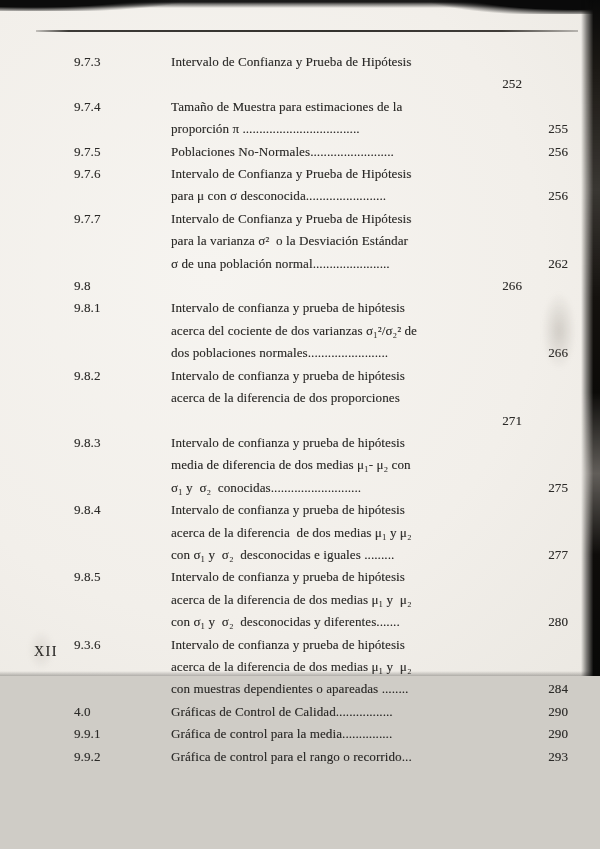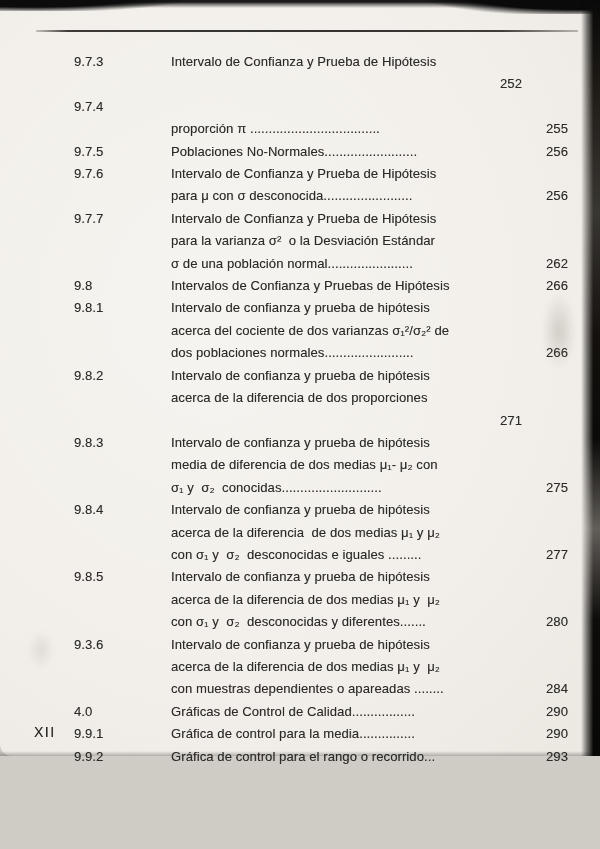--- a/index.html
+++ b/index.html
@@ -6,26 +6,25 @@
     margin: 0;
     padding: 0;
     width: 600px;
     height: 849px;
     overflow: hidden;
     background: #cfccc6;
   }
   .scan-page {
     position: relative;
     width: 600px;
-    height: 756px;
+    height: 676px;
     background:
       radial-gradient(ellipse at 35% 40%, #f6f4f0 0%, #f2efea 60%, #ebe8e2 100%);
-    font-family: Liberation Sans, sans-serif;
+    font-family: Liberation Serif, serif;
     color: #2b2a28;
-    border-radius: 12px;
   }
   
   .top-edge { position: absolute; top: 0; left: 0; width: 100%; height: 16px; pointer-events: none; }
   .top-edge::before {
     content: ""; position: absolute; top: 0; left: 0; width: 100%; height: 8px;
     background: linear-gradient(to bottom, rgba(8,8,8,.92) 0 2px, rgba(8,8,8,.55) 4px, rgba(8,8,8,0) 8px);
   }
   .top-edge::after {
     content: ""; position: absolute; top: 0; right: 0; width: 170px; height: 14px;
     background: radial-gradient(ellipse at 85% -45%, #0a0a0a 55%, rgba(10,10,10,0) 78%);
@@ -89,29 +88,29 @@
 <body>
 
 <div class="scan-page">
   <div class="top-edge"></div>
   <div class="top-blob-left"></div>
   <div class="rule"></div>
 
   <div class="toc">
       <div class="toc-row"><span class="col-num">9.7.3</span><span class="col-text">Intervalo de Confianza y Prueba de Hipótesis</span><span class="col-page"></span></div>
       <div class="toc-row"><span class="col-num"></span><span class="col-page">252</span></div>
-      <div class="toc-row"><span class="col-num">9.7.4</span><span class="col-page"></span></div>
+      <div class="toc-row"><span class="col-num">9.7.4</span><span class="col-text">Tamaño de Muestra para estimaciones de la</span><span class="col-page"></span></div>
       <div class="toc-row"><span class="col-num"></span><span class="col-text">proporción π ...................................</span><span class="col-page">255</span></div>
       <div class="toc-row"><span class="col-num">9.7.5</span><span class="col-text">Poblaciones No-Normales.........................</span><span class="col-page">256</span></div>
       <div class="toc-row"><span class="col-num">9.7.6</span><span class="col-text">Intervalo de Confianza y Prueba de Hipótesis</span><span class="col-page"></span></div>
       <div class="toc-row"><span class="col-num"></span><span class="col-text">para μ con σ desconocida........................</span><span class="col-page">256</span></div>
       <div class="toc-row"><span class="col-num">9.7.7</span><span class="col-text">Intervalo de Confianza y Prueba de Hipótesis</span><span class="col-page"></span></div>
       <div class="toc-row"><span class="col-num"></span><span class="col-text">para la varianza σ²  o la Desviación Estándar</span><span class="col-page"></span></div>
       <div class="toc-row"><span class="col-num"></span><span class="col-text">σ de una población normal.......................</span><span class="col-page">262</span></div>
-      <div class="toc-row"><span class="col-num">9.8</span><span class="col-text">Intervalos de Confianza y Pruebas de Hipótesis</span><span class="col-page">266</span></div>
+      <div class="toc-row"><span class="col-num">9.8</span><span class="col-page">266</span></div>
       <div class="toc-row"><span class="col-num"></span><span class="col-page"></span></div>
       <div class="toc-row"><span class="col-num">9.8.1</span><span class="col-text">Intervalo de confianza y prueba de hipótesis</span><span class="col-page"></span></div>
       <div class="toc-row"><span class="col-num"></span><span class="col-text">acerca del cociente de dos varianzas σ₁²/σ₂² de</span><span class="col-page"></span></div>
       <div class="toc-row"><span class="col-num"></span><span class="col-text">dos poblaciones normales........................</span><span class="col-page">266</span></div>
       <div class="toc-row"><span class="col-num">9.8.2</span><span class="col-text">Intervalo de confianza y prueba de hipótesis</span><span class="col-page"></span></div>
       <div class="toc-row"><span class="col-num"></span><span class="col-text">acerca de la diferencia de dos proporciones</span><span class="col-page"></span></div>
       <div class="toc-row"><span class="col-num"></span><span class="col-page">271</span></div>
       <div class="toc-row"><span class="col-num">9.8.3</span><span class="col-text">Intervalo de confianza y prueba de hipótesis</span><span class="col-page"></span></div>
       <div class="toc-row"><span class="col-num"></span><span class="col-text">media de diferencia de dos medias μ₁- μ₂ con</span><span class="col-page"></span></div>
       <div class="toc-row"><span class="col-num"></span><span class="col-text">σ₁ y  σ₂  conocidas...........................</span><span class="col-page">275</span></div>

